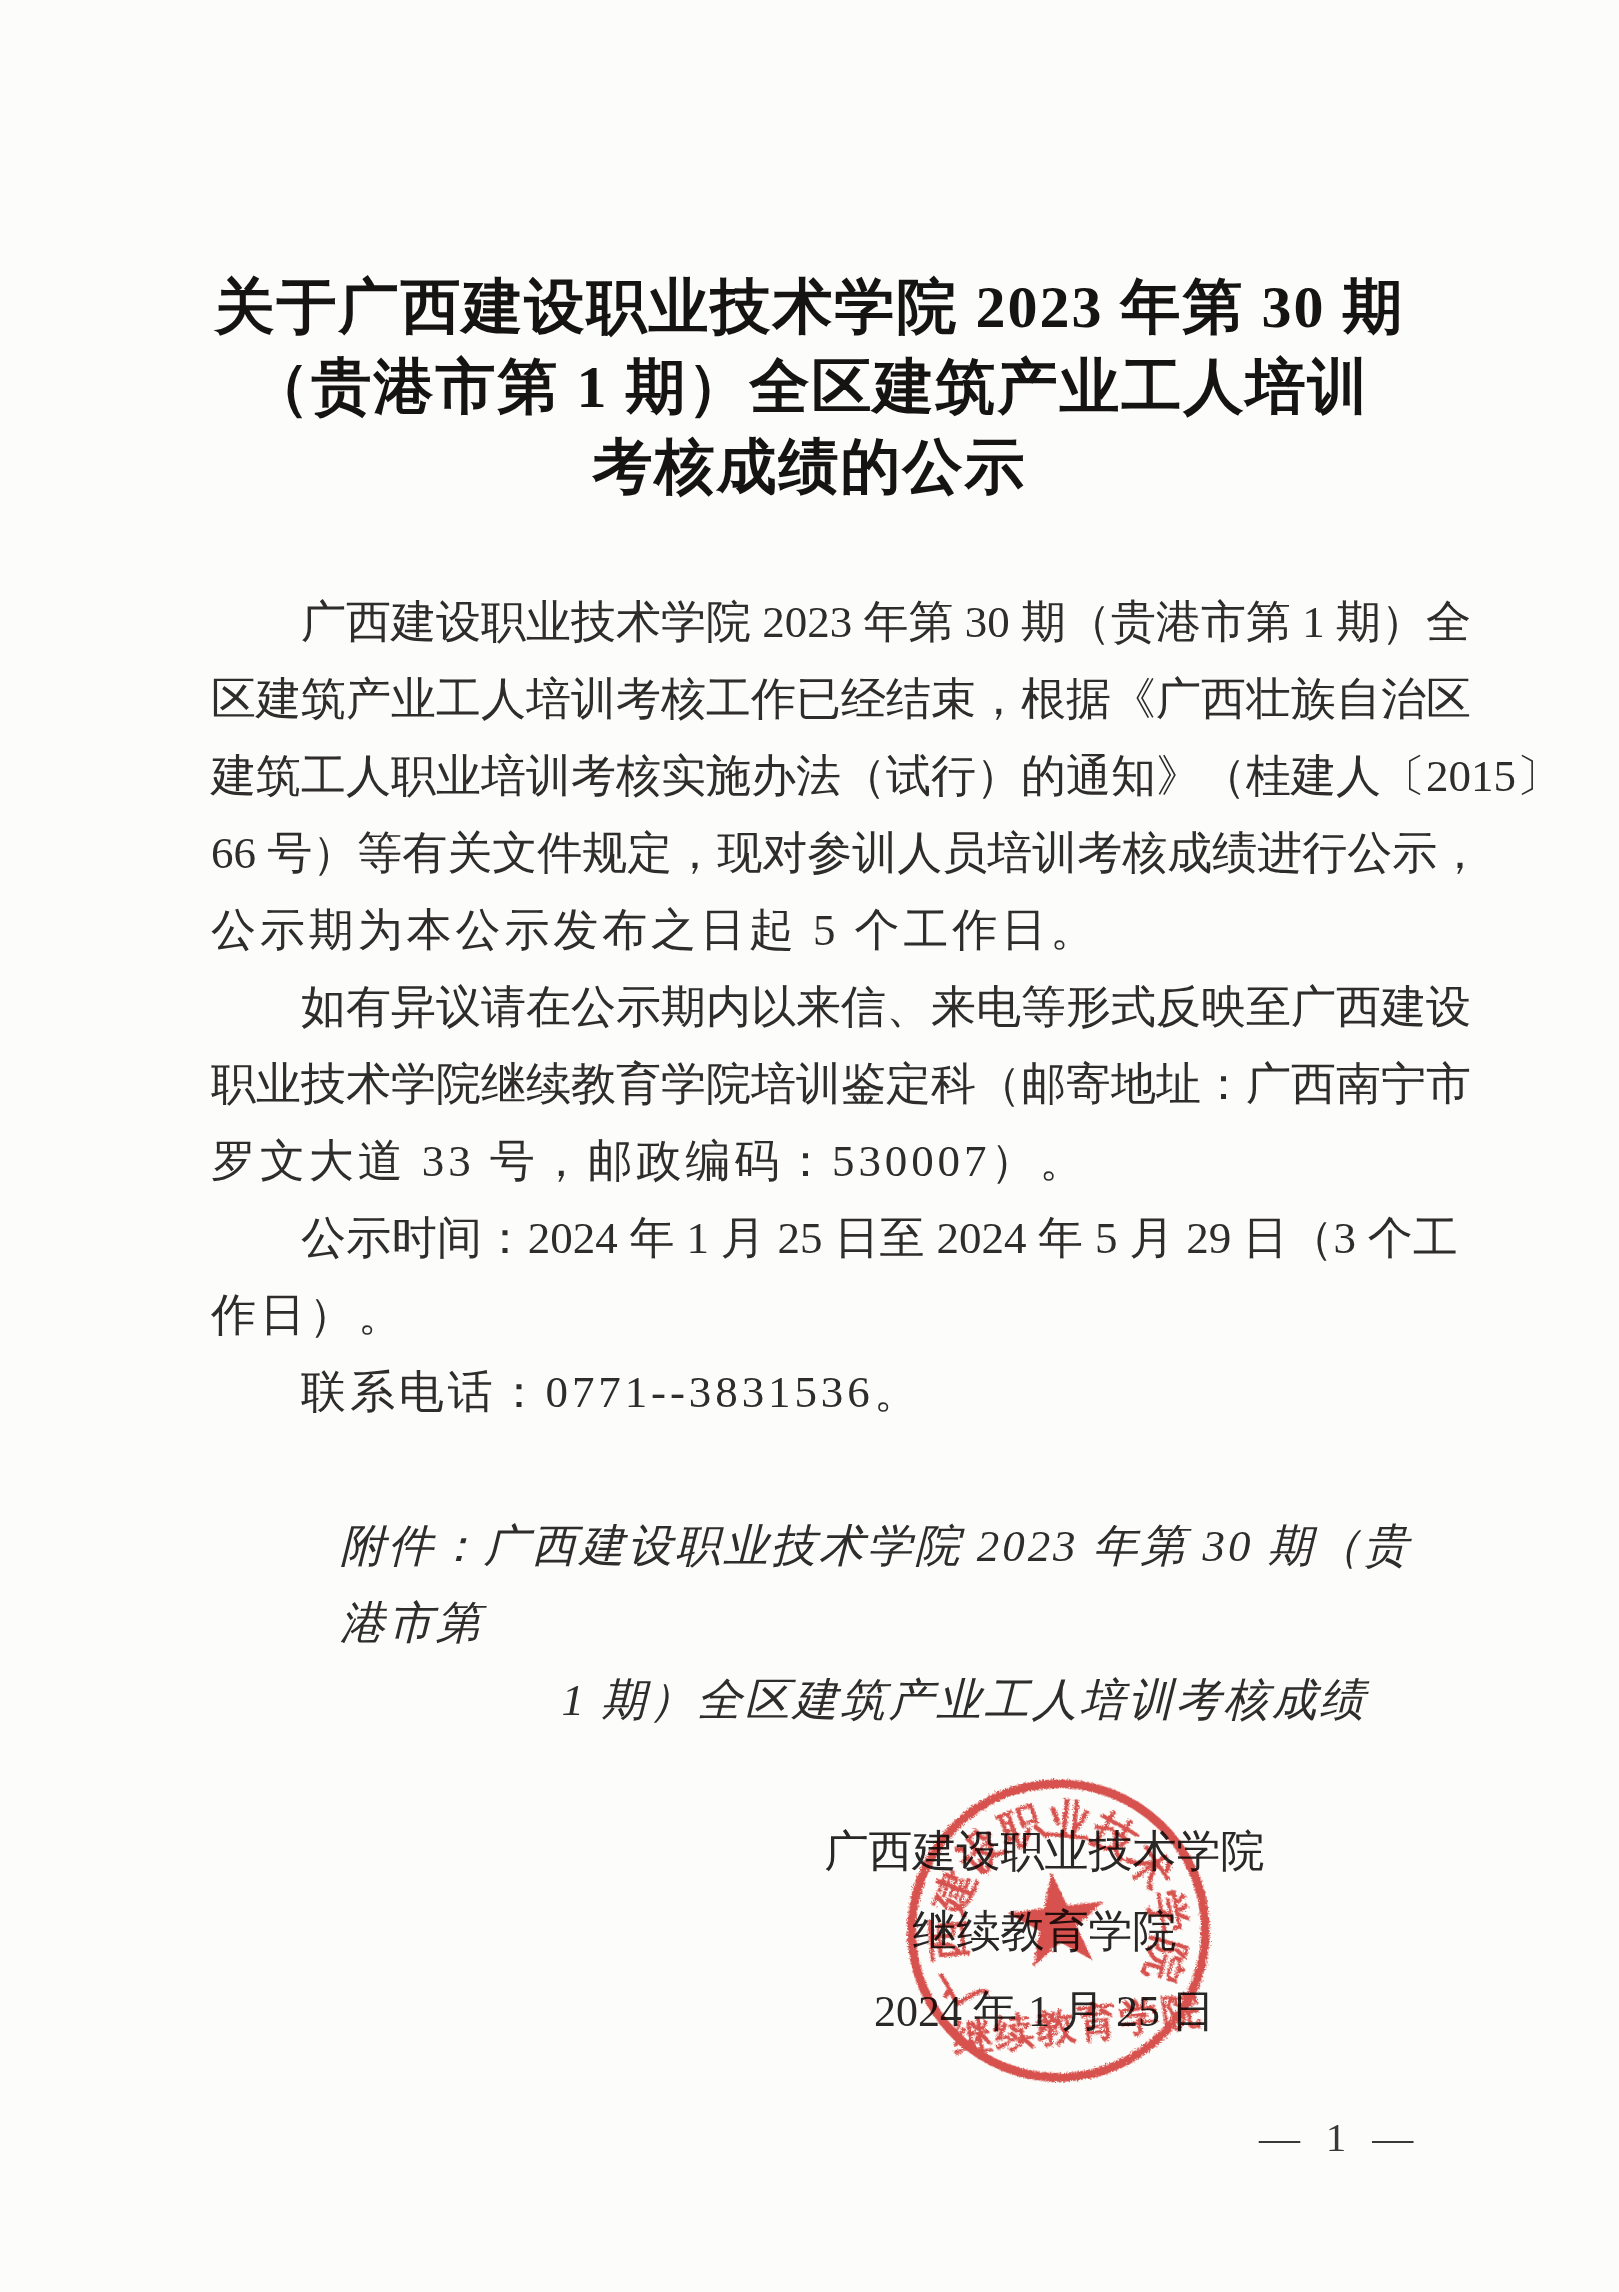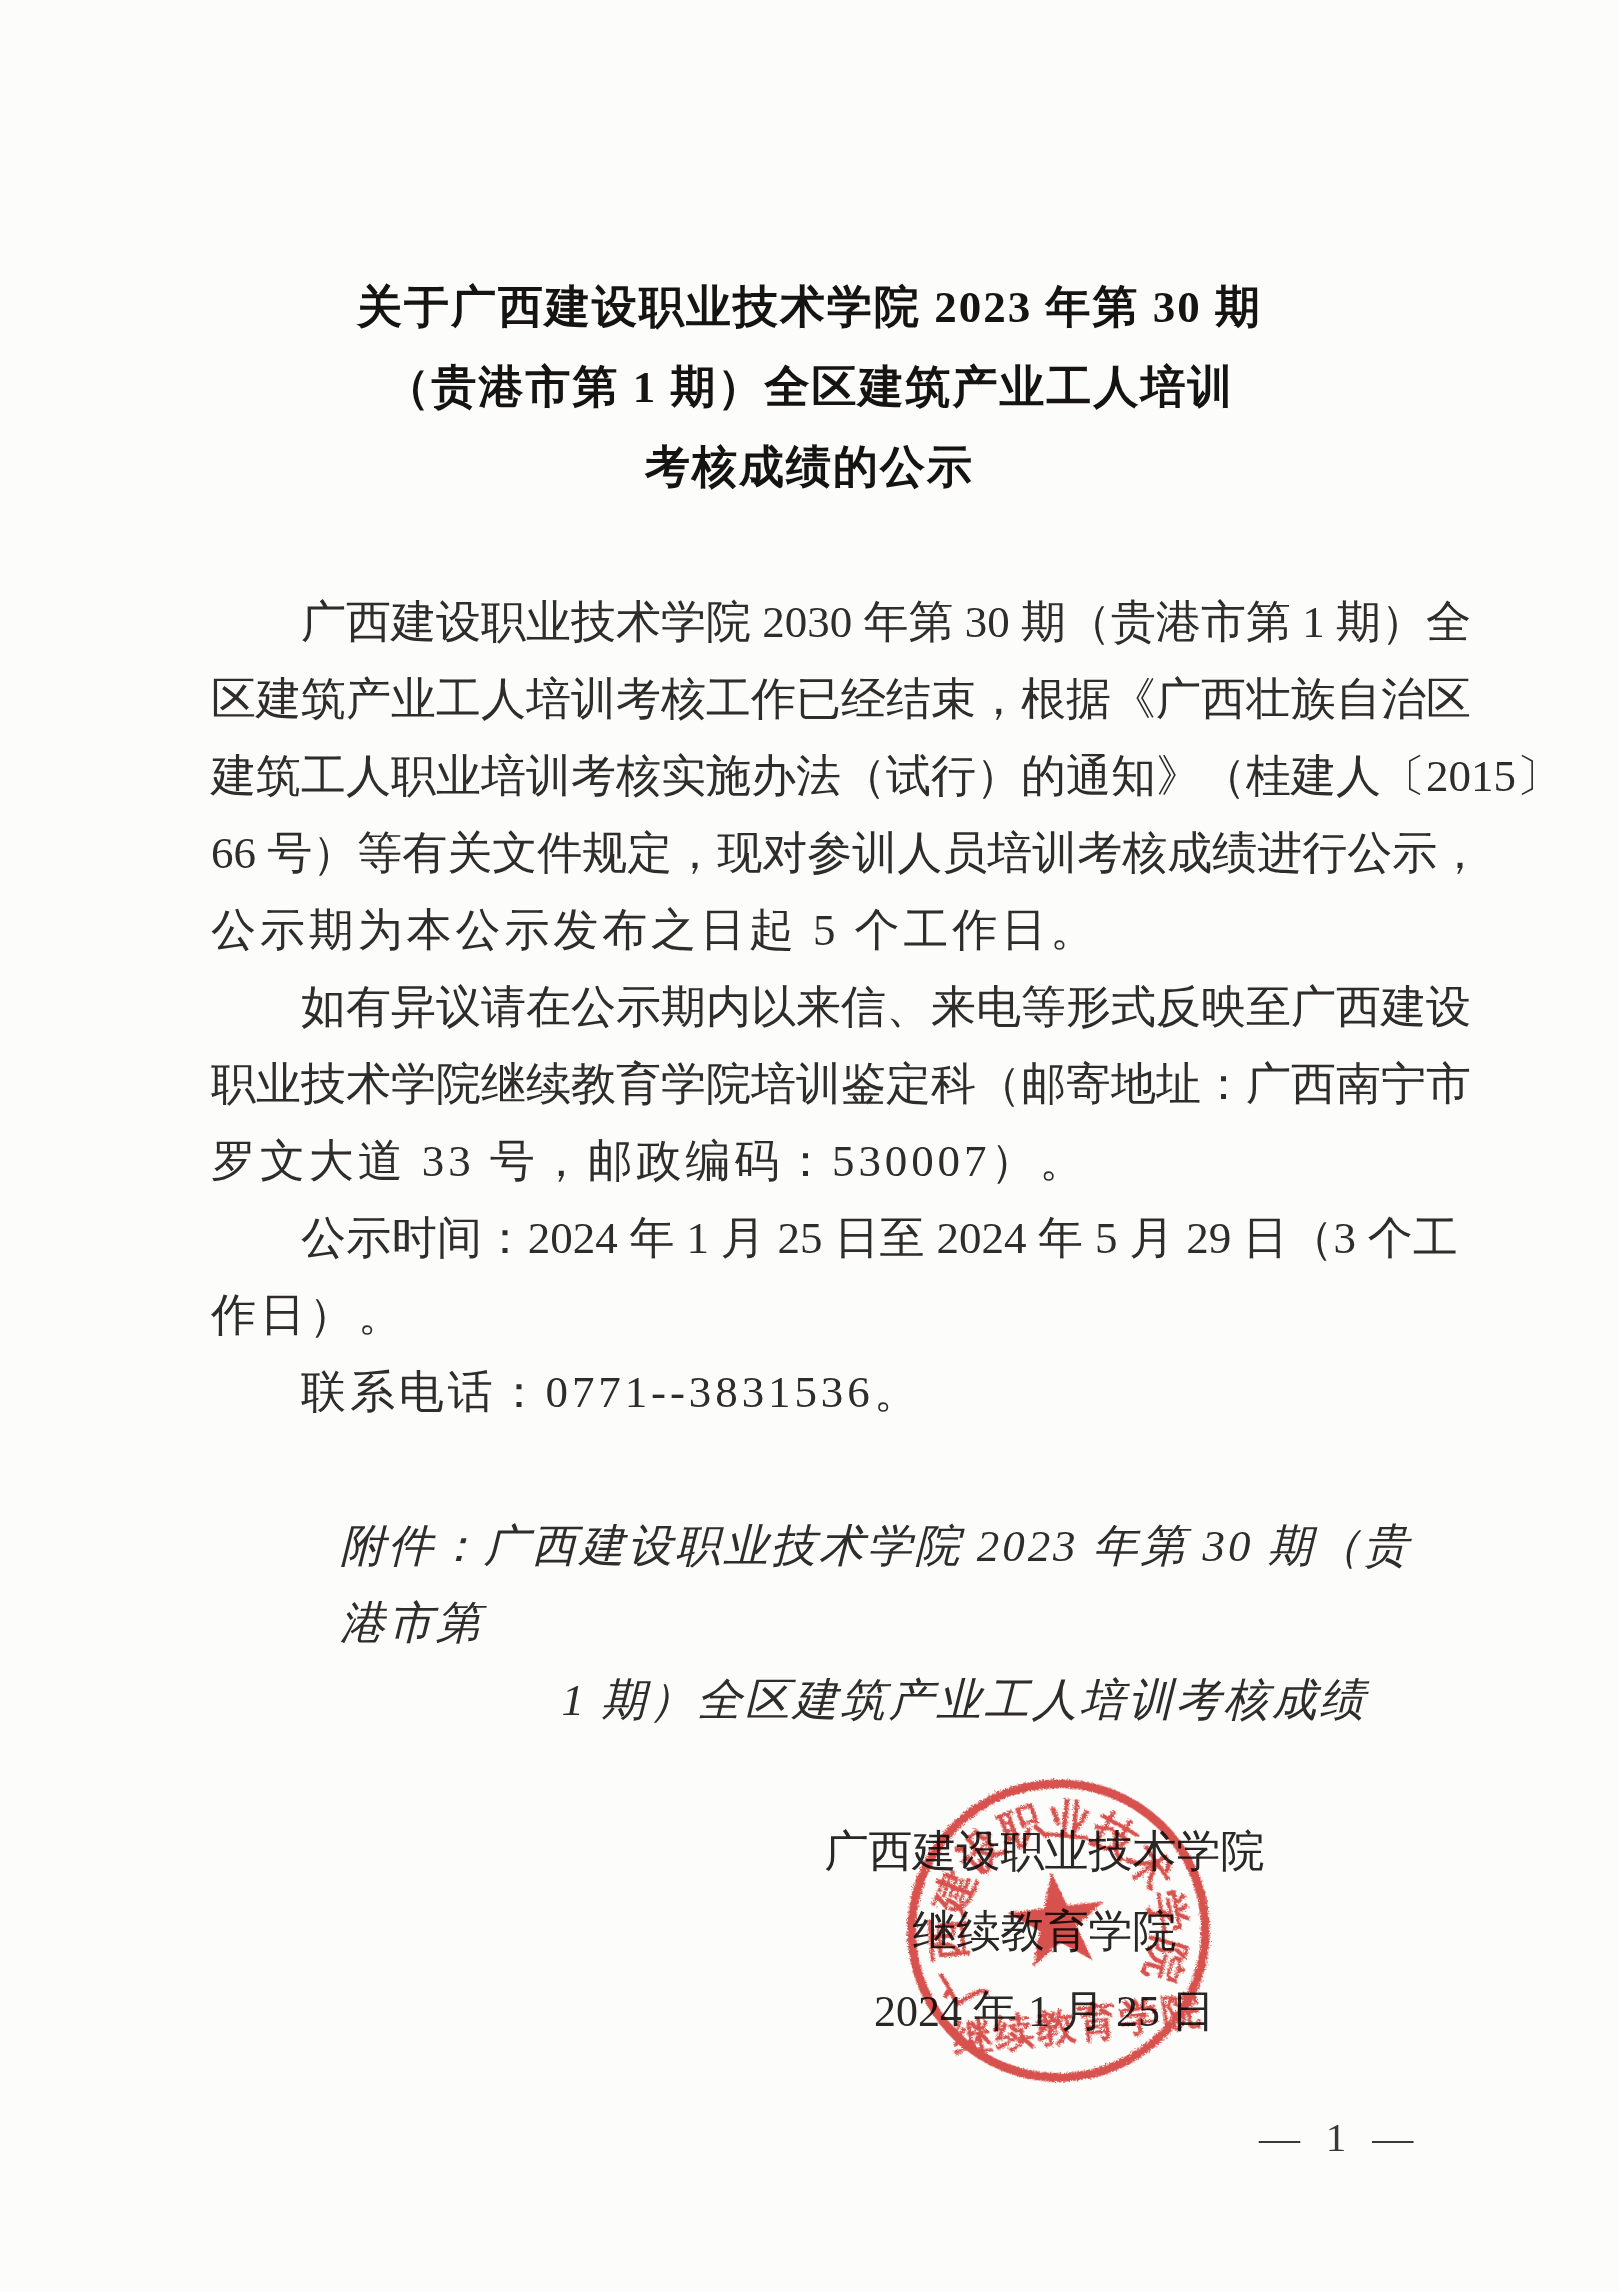--- a/index.html
+++ b/index.html
@@ -11,21 +11,21 @@
     overflow: hidden;
     font-family: "Liberation Serif", "DejaVu Serif", serif;
     color: #2f2d2b;
   }
 
   
   .title {
     position: absolute;
     top: 267px; left: 0; right: 0;
     text-align: center;
-    font-size: 45px;
+    font-size: 60px;
     line-height: 80px;
     font-weight: bold;
     color: #151413;
     letter-spacing: 2px;
   }
 
   
   .body-block {
     position: absolute;
     top: 584px; left: 211px;
@@ -108,21 +108,21 @@
 
 <div class="page">
 
   <div class="title">
     <div>关于广西建设职业技术学院 2023 年第 30 期</div>
     <div>（贵港市第 1 期）全区建筑产业工人培训</div>
     <div>考核成绩的公示</div>
   </div>
 
   <div class="body-block" id="body-block">
-      <div class="bline indent">广西建设职业技术学院 2030 年第 30 期（贵港市第 1 期）全</div>
+      <div class="bline indent">广西建设职业技术学院 2023 年第 30 期（贵港市第 1 期）全</div>
       <div class="bline">区建筑产业工人培训考核工作已经结束，根据《广西壮族自治区</div>
       <div class="bline">建筑工人职业培训考核实施办法（试行）的通知》（桂建人〔2015〕</div>
       <div class="bline">66 号）等有关文件规定，现对参训人员培训考核成绩进行公示，</div>
       <div class="bline endline">公示期为本公示发布之日起 5 个工作日。</div>
       <div class="bline indent">如有异议请在公示期内以来信、来电等形式反映至广西建设</div>
       <div class="bline">职业技术学院继续教育学院培训鉴定科（邮寄地址：广西南宁市</div>
       <div class="bline endline">罗文大道 33 号，邮政编码：530007）。</div>
       <div class="bline indent">公示时间：2024 年 1 月 25 日至 2024 年 5 月 29 日（3 个工</div>
       <div class="bline endline">作日）。</div>
       <div class="bline indent endline">联系电话：0771--3831536。</div>

